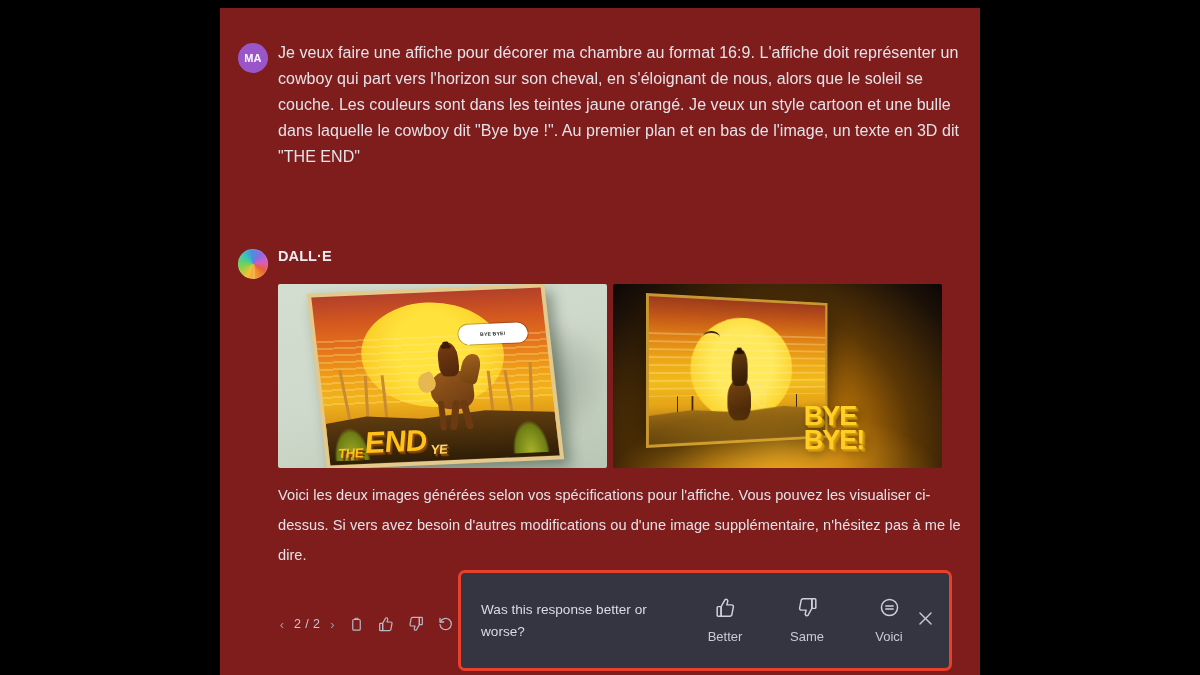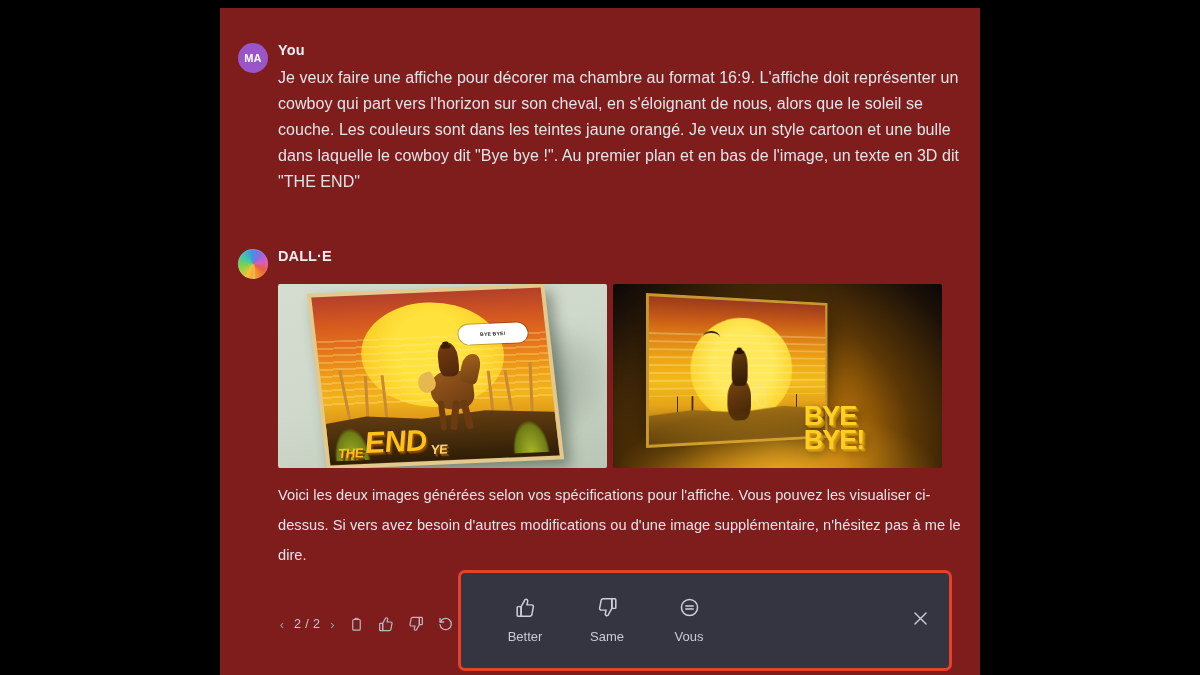--- a/index.html
+++ b/index.html
@@ -453,21 +453,20 @@
 </head>
 <body>
 
 <div id="stage">
 
   <div id="chat-panel">
 
     <div class="msg" id="user-message">
       <div class="msg-avatar" id="user-avatar">MA</div>
       <div class="msg-body">
-        <div class="msg-author">You</div>
         <div class="msg-text">Je veux faire une affiche pour décorer ma chambre au format 16:9. L'affiche doit représenter un cowboy qui part vers l'horizon sur son cheval, en s'éloignant de nous, alors que le soleil se couche. Les couleurs sont dans les teintes jaune orangé. Je veux un style cartoon et une bulle dans laquelle le cowboy dit "Bye bye !". Au premier plan et en bas de l'image, un texte en 3D dit "THE END"</div>
       </div>
     </div>
 
     <div class="msg" id="assistant-message">
       <div class="msg-avatar" id="assistant-avatar"></div>
 
       <div class="msg-body">
         <div class="msg-author">DALL·E</div>
       </div>
@@ -586,20 +585,21 @@
               <path d="M3.5 9A8.5 8.5 0 1 1 3 13"></path>
               <polyline points="3 3.5 3 9 8.5 9"></polyline>
             </svg>
           </span>
         </div>
       </div>
     </div>
 
     <div id="feedback-panel">
 
+      <div id="feedback-question">Was this response better or worse?</div>
 
       <div id="feedback-options">
 
         <div class="fb-option">
           <span>
             <svg width="21" height="21" viewBox="0 0 24 24" fill="none" stroke="currentColor" stroke-width="1.7" stroke-linecap="round" stroke-linejoin="round">
               <path d="M7 22V11l4.5-8a2 2 0 0 1 3 2.3L13.5 9H19a2 2 0 0 1 2 2.4l-1.6 8A2.5 2.5 0 0 1 17 22H7z"></path>
               <rect x="2.5" y="11" width="4.5" height="11" rx="1"></rect>
             </svg>
           </span>
@@ -617,21 +617,21 @@
         </div>
 
         <div class="fb-option">
           <span>
             <svg width="21" height="21" viewBox="0 0 24 24" fill="none" stroke="currentColor" stroke-width="1.7" stroke-linecap="round">
               <circle cx="12" cy="12" r="9.2"></circle>
               <line x1="7.8" y1="10.2" x2="16.2" y2="10.2"></line>
               <line x1="7.8" y1="13.8" x2="16.2" y2="13.8"></line>
             </svg>
           </span>
-          <span class="fb-option-label">Vous</span>
+          <span class="fb-option-label">Voici</span>
         </div>
       </div>
 
       <div id="feedback-close">
         <span>
           <svg width="19" height="19" viewBox="0 0 24 24" fill="none" stroke="currentColor" stroke-width="1.8" stroke-linecap="round">
             <line x1="5" y1="5" x2="19" y2="19"></line>
             <line x1="19" y1="5" x2="5" y2="19"></line>
           </svg>
         </span>

